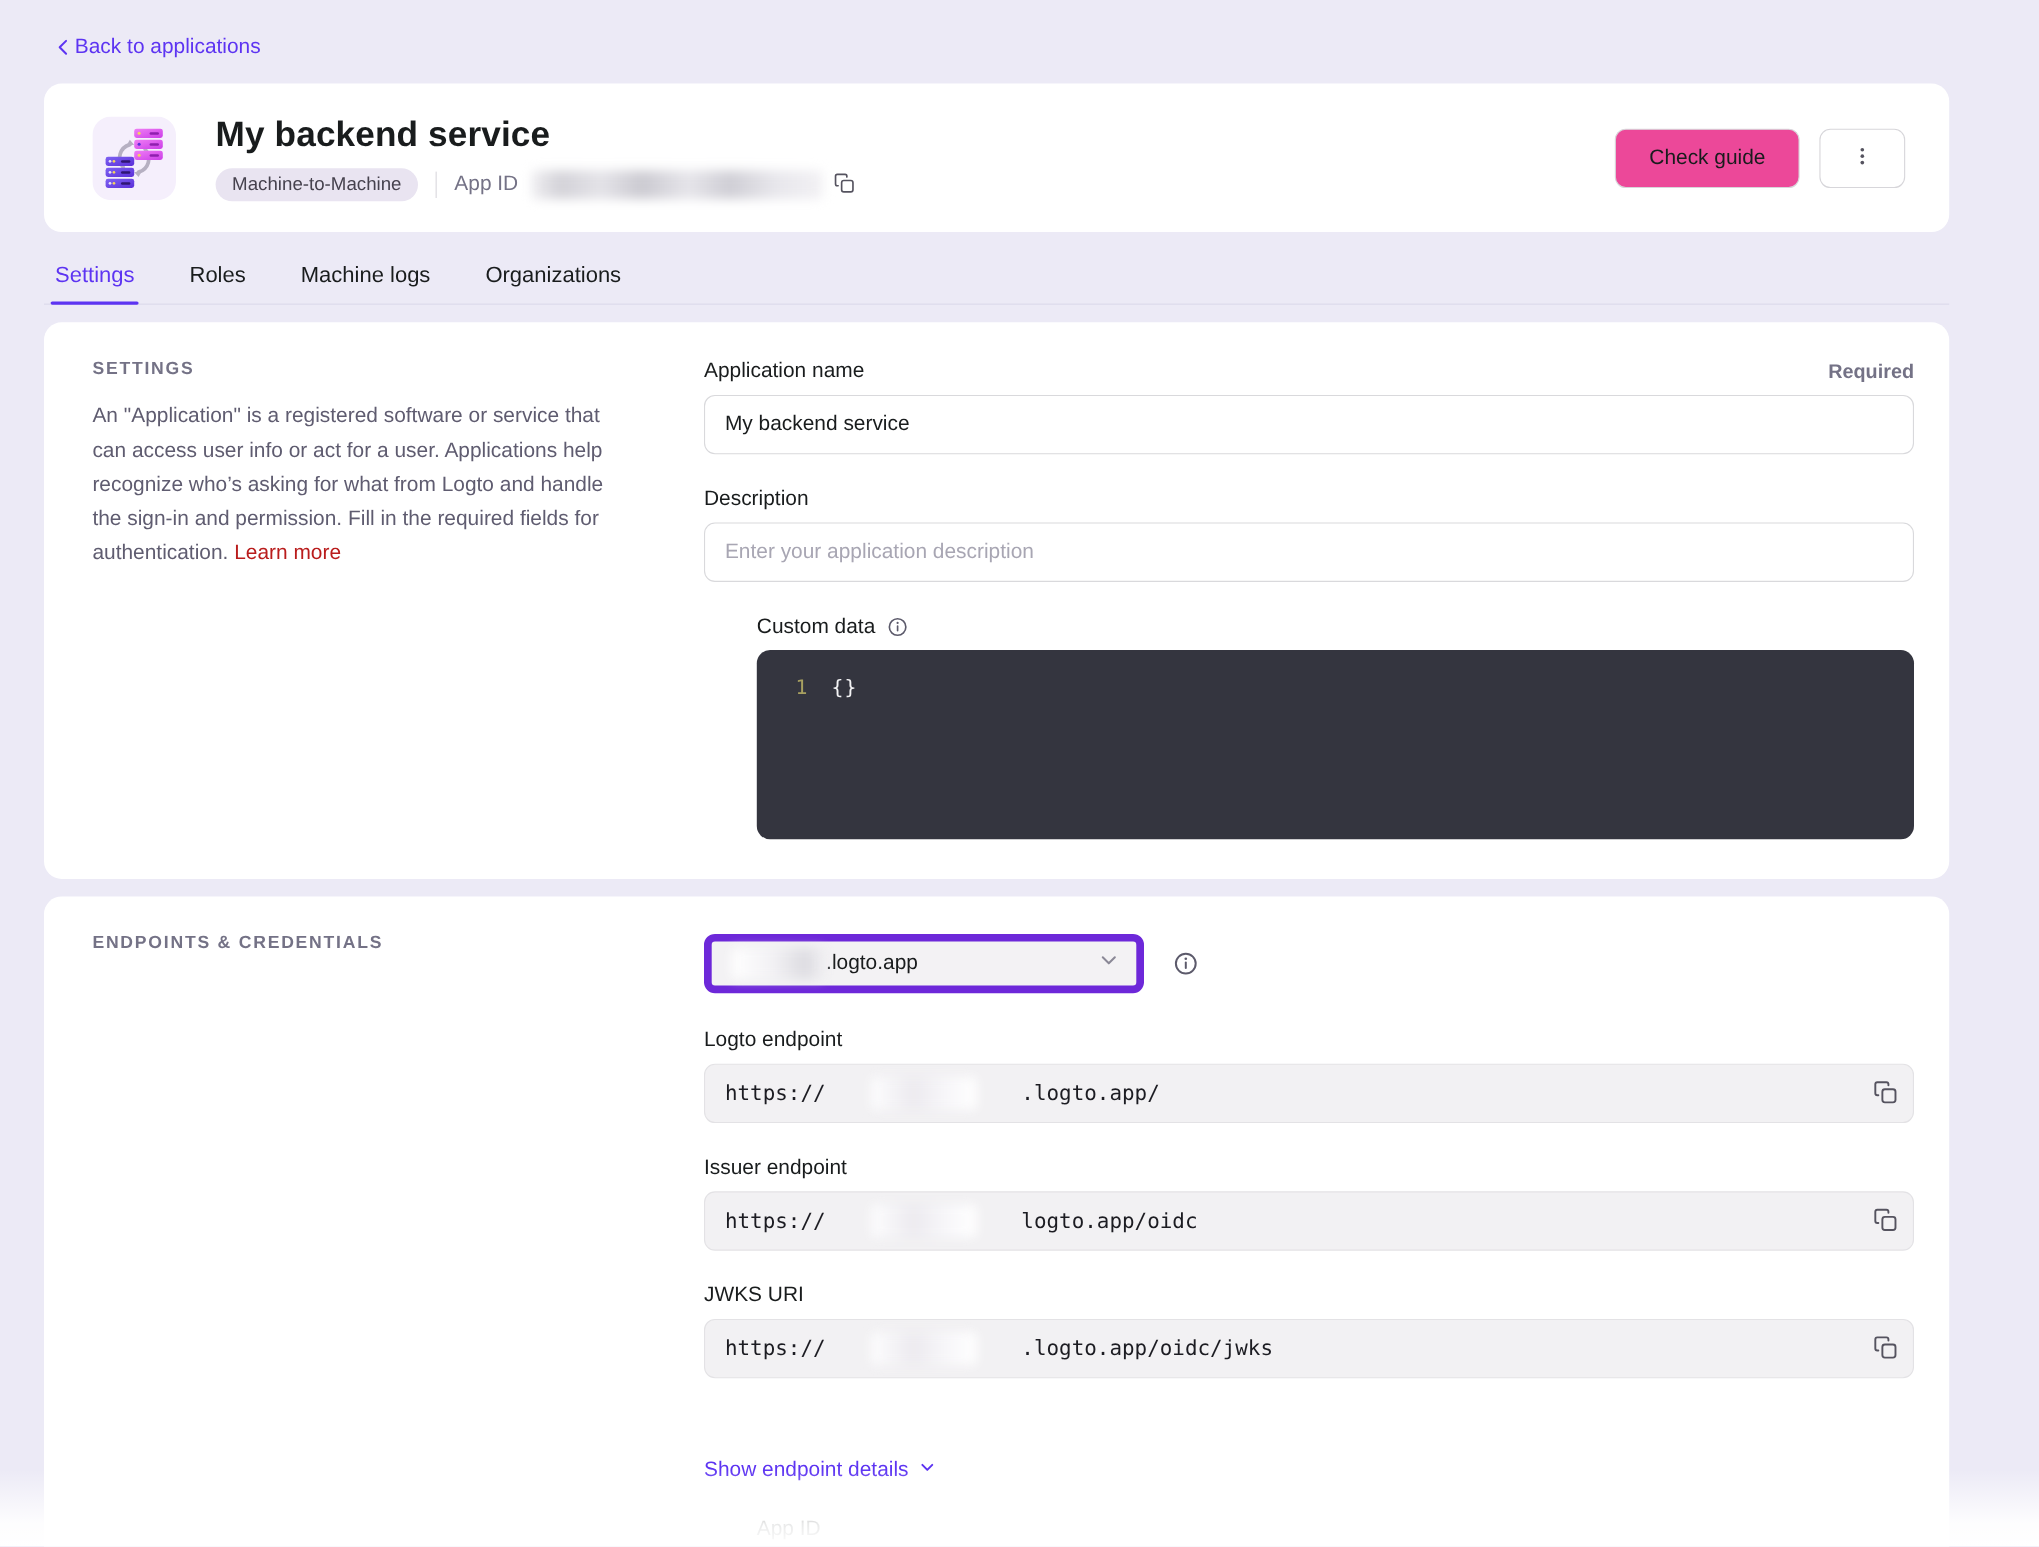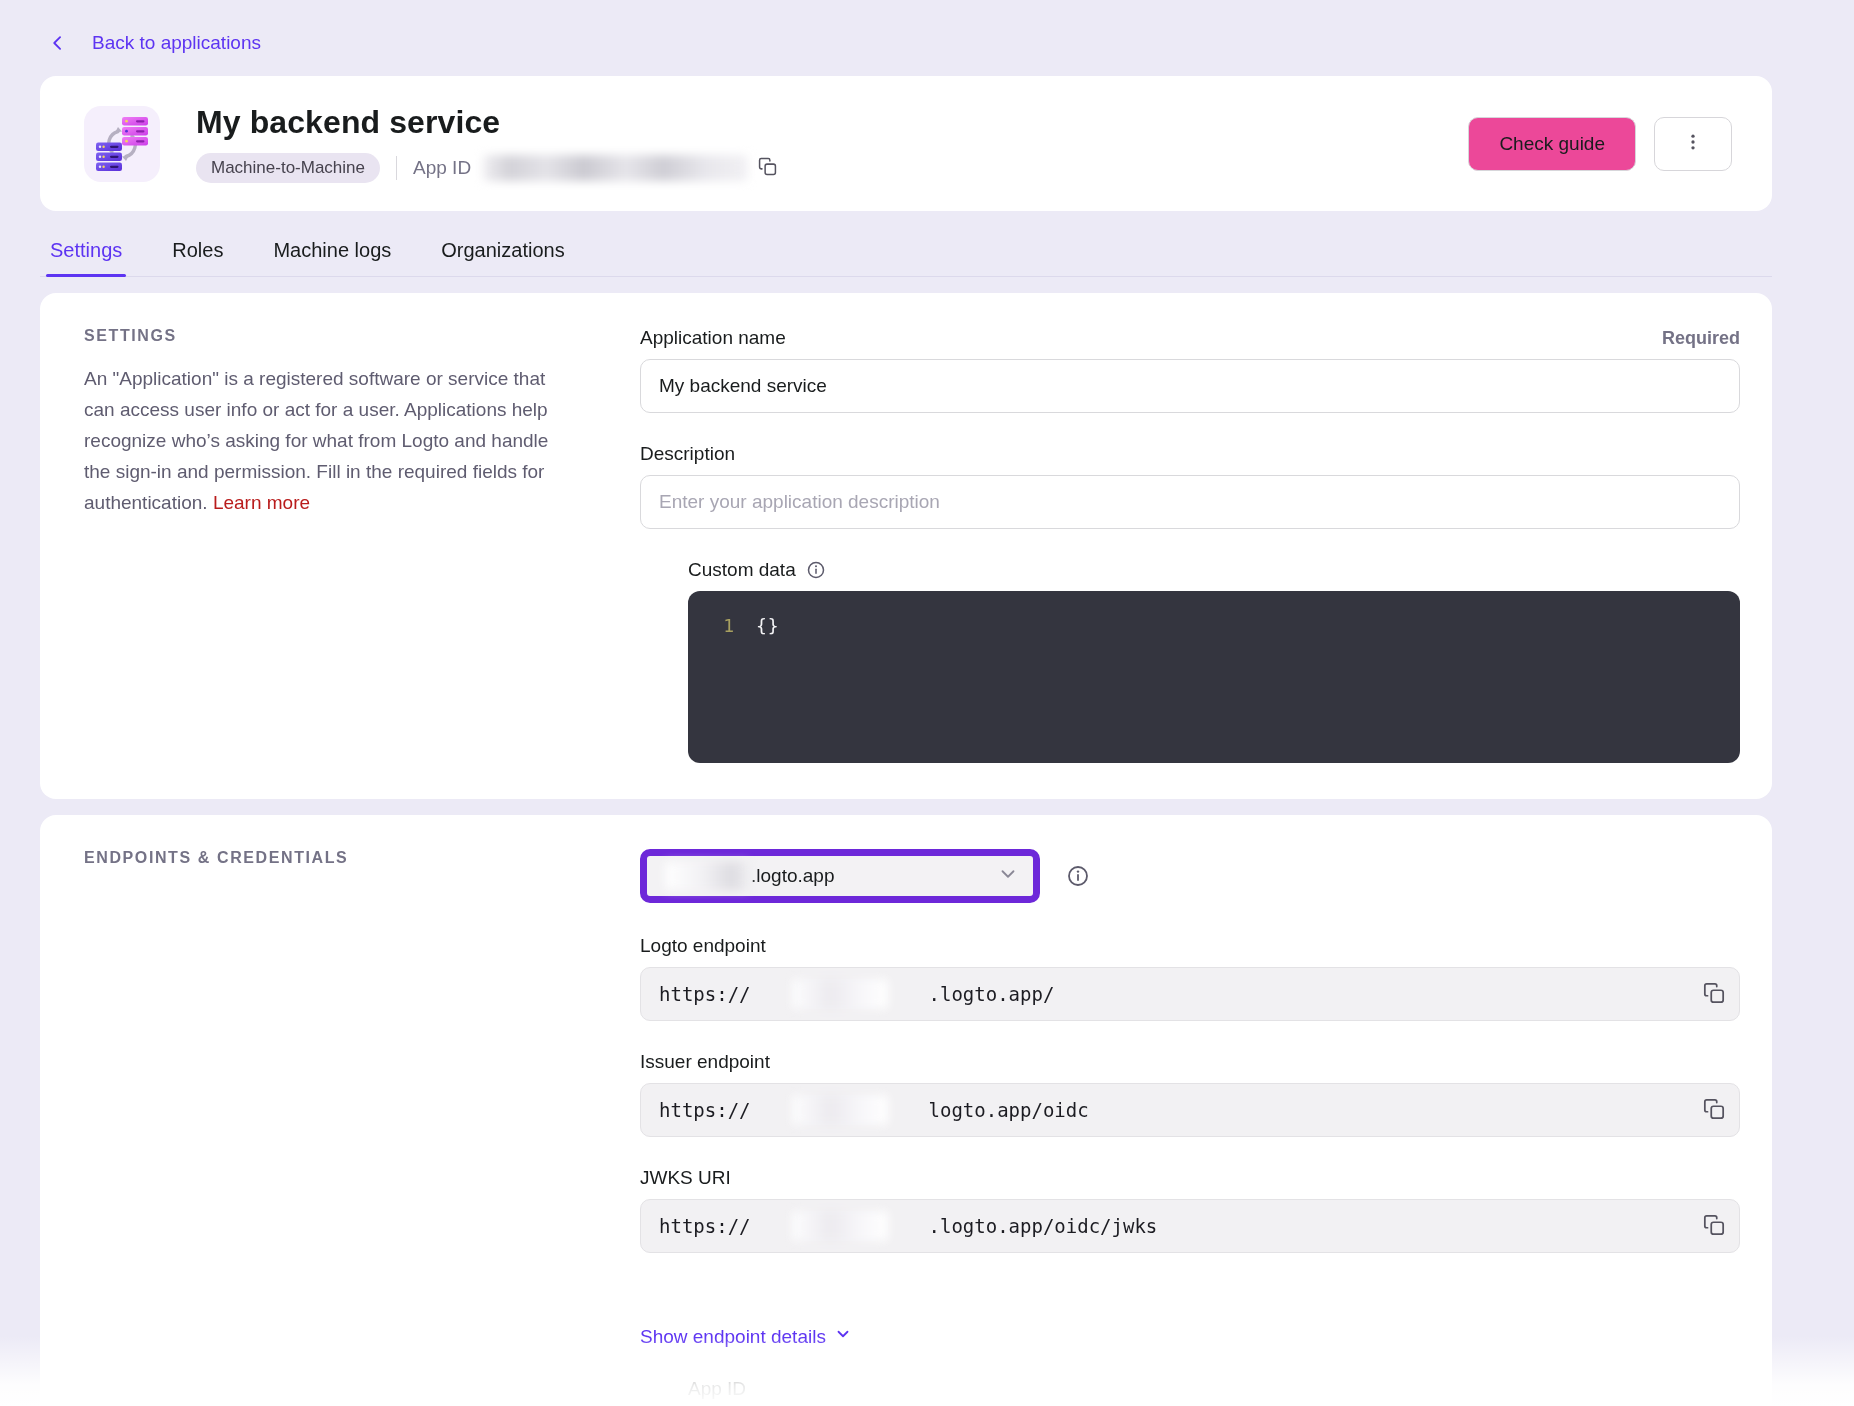--- a/index.html
+++ b/index.html
@@ -8,21 +8,21 @@
     background: #eceaf6;
     font-family: "Liberation Sans", sans-serif;
     color: #191c1d;
     overflow: hidden;
     position: relative;
   }
   .content { padding: 28px 82px 0 40px; }
 
   
   .back-link {
-    display: inline-flex; align-items: center; gap: 24px;
+    display: inline-flex; align-items: center; gap: 0;
     color: #5d34f2; font-size: 19px; font-weight: 500;
     cursor: pointer; margin: 4px 0 22px 8px; text-decoration: none;
   }
   .back-link svg { display: block; }
 
   
   .card { background: #fff; border-radius: 16px; }
   .header-card {
     display: flex; align-items: center;
     padding: 28px 40px 28px 44px;

